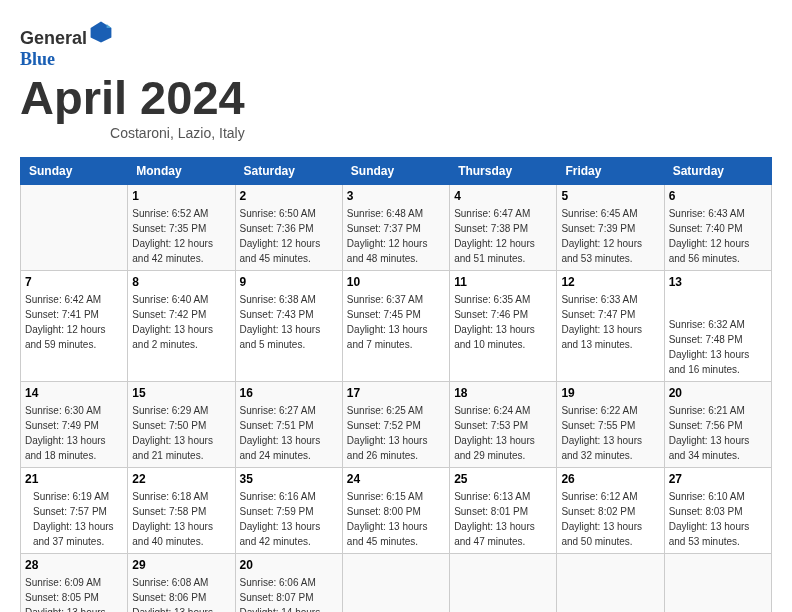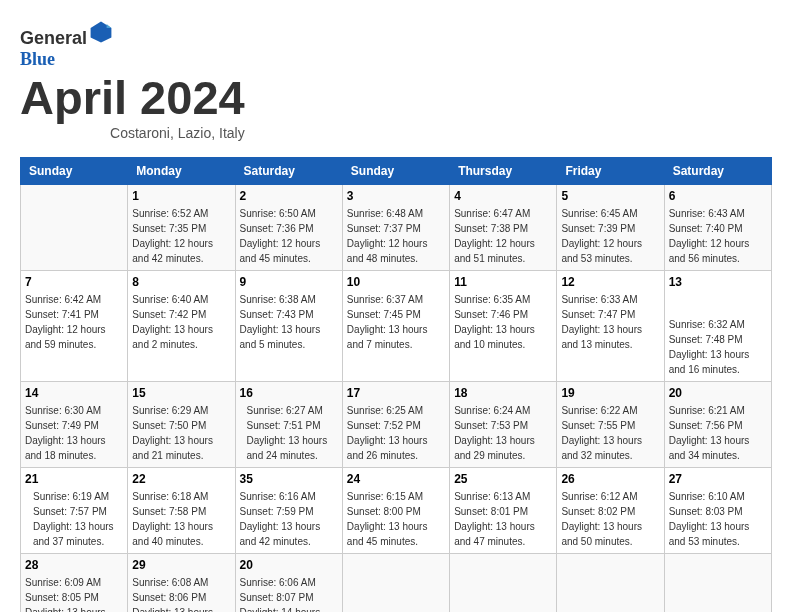--- a/index.html
+++ b/index.html
@@ -218,21 +218,21 @@
         </td>
         <td>
           <div class="day-number">15</div>
           <div class="day-info" style="white-space: pre-line;">Sunrise: 6:29 AM
 Sunset: 7:50 PM
 Daylight: 13 hours
 and 21 minutes.</div>
         </td>
         <td>
           <div class="day-number">16</div>
-          <div class="day-info" style="white-space: pre-line; margin-left: 7px;">Sunrise: 6:27 AM
+          <div class="day-info" style="white-space: pre-line;">Sunrise: 6:27 AM
 Sunset: 7:51 PM
 Daylight: 13 hours
 and 24 minutes.</div>
         </td>
         <td>
           <div class="day-number">17</div>
           <div class="day-info" style="white-space: pre-line;">Sunrise: 6:25 AM
 Sunset: 7:52 PM
 Daylight: 13 hours
 and 26 minutes.</div>

